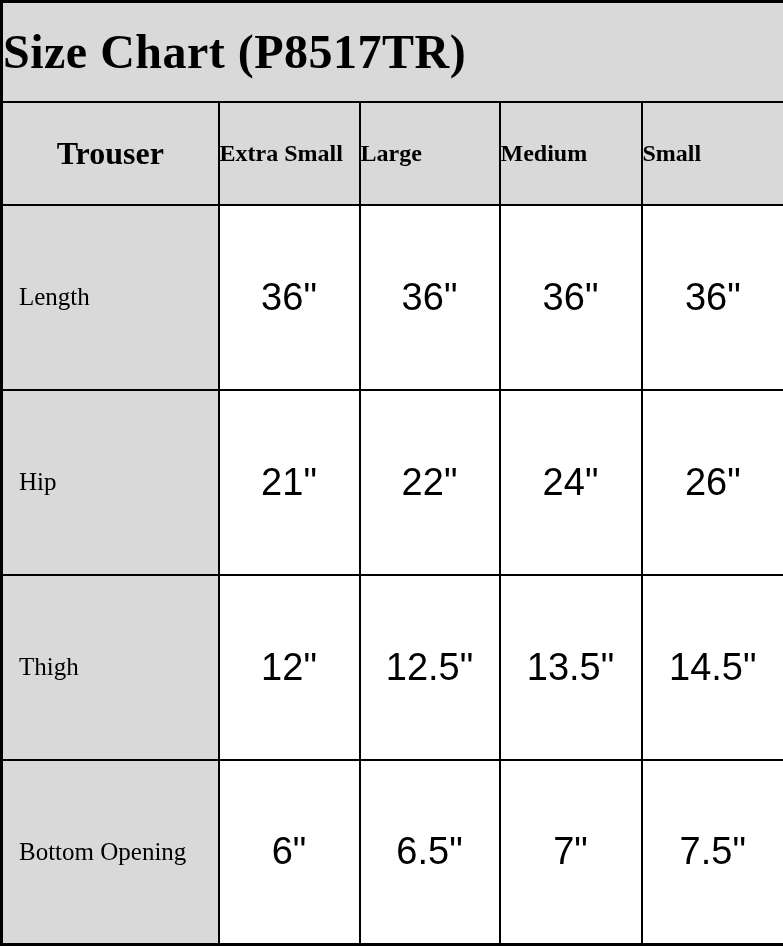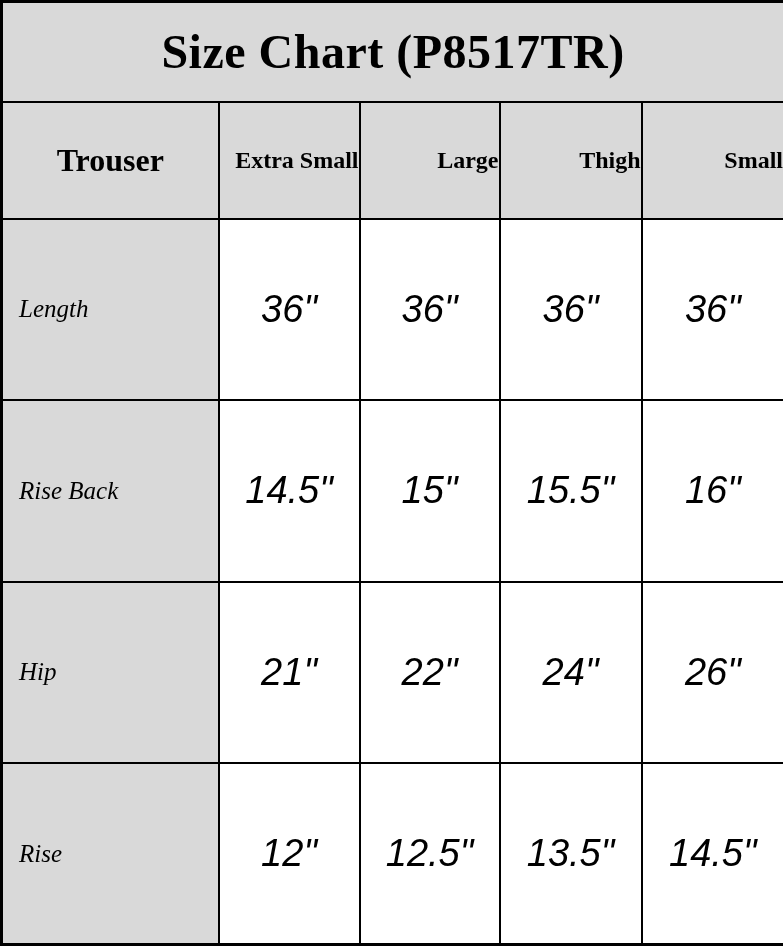--- a/index.html
+++ b/index.html
@@ -24,37 +24,37 @@
     border:2px solid var(--border);
     padding:0;
     overflow:hidden;
     vertical-align:middle;
   }
   tr.title-row{height:100px;}
   th.title-cell{
     background:var(--header-bg);
     font-weight:bold;
     font-size:48px;
-    text-align:center;
+    text-align:left;
     letter-spacing:0.5px;
   }
-  tr.header-row{height:117px;margin-top:29px;}
+  tr.header-row{height:103px;margin-top:29px;}
   th.corner-cell{
     background:var(--header-bg);
     font-weight:bold;
     font-size:32px;
     text-align:center;
   }
   th.size-col{
     background:var(--header-bg);
     font-weight:bold;
     font-size:24px;
-    text-align:right;
+    text-align:left;
   }
-  tbody tr{height:116px;font-style:italic;}
+  tbody tr{height:116px;}
   td.row-label{
     background:var(--header-bg);
     font-size:25px;
     text-align:left;
     padding-left:16px;
   }
   td.cell-value{
     background:var(--cell-bg);
     font-family:"Liberation Sans",sans-serif;
     font-size:38px;
@@ -73,53 +73,53 @@
     <col style="width:143px">
   </colgroup>
   <thead>
     <tr class="title-row">
       <th class="title-cell" colspan="5">Size Chart (P8517TR)</th>
     </tr>
     <tr class="header-row">
       <th class="corner-cell">Trouser</th>
       <th class="size-col">Extra Small</th>
       <th class="size-col">Large</th>
-      <th class="size-col">Thigh</th>
+      <th class="size-col">Medium</th>
       <th class="size-col">Small</th>
     </tr>
   </thead>
   <tbody>
   <tr>
     <td class="row-label">Length</td>
     <td class="cell-value">36"</td>
     <td class="cell-value">36"</td>
     <td class="cell-value">36"</td>
     <td class="cell-value">36"</td>
   </tr>
 
 
-  <tr>
-    <td class="row-label">Rise Back</td>
-    <td class="cell-value">14.5"</td>
-    <td class="cell-value">15"</td>
-    <td class="cell-value">15.5"</td>
-    <td class="cell-value">16"</td>
-  </tr>
 
 
   <tr>
     <td class="row-label">Hip</td>
     <td class="cell-value">21"</td>
     <td class="cell-value">22"</td>
     <td class="cell-value">24"</td>
     <td class="cell-value">26"</td>
   </tr>
 
   <tr>
-    <td class="row-label">Rise</td>
+    <td class="row-label">Thigh</td>
     <td class="cell-value">12"</td>
     <td class="cell-value">12.5"</td>
     <td class="cell-value">13.5"</td>
     <td class="cell-value">14.5"</td>
   </tr>
 
+  <tr>
+    <td class="row-label">Bottom Opening</td>
+    <td class="cell-value">6"</td>
+    <td class="cell-value">6.5"</td>
+    <td class="cell-value">7"</td>
+    <td class="cell-value">7.5"</td>
+  </tr>
 </tbody>
 </table>
 
 </body></html>

